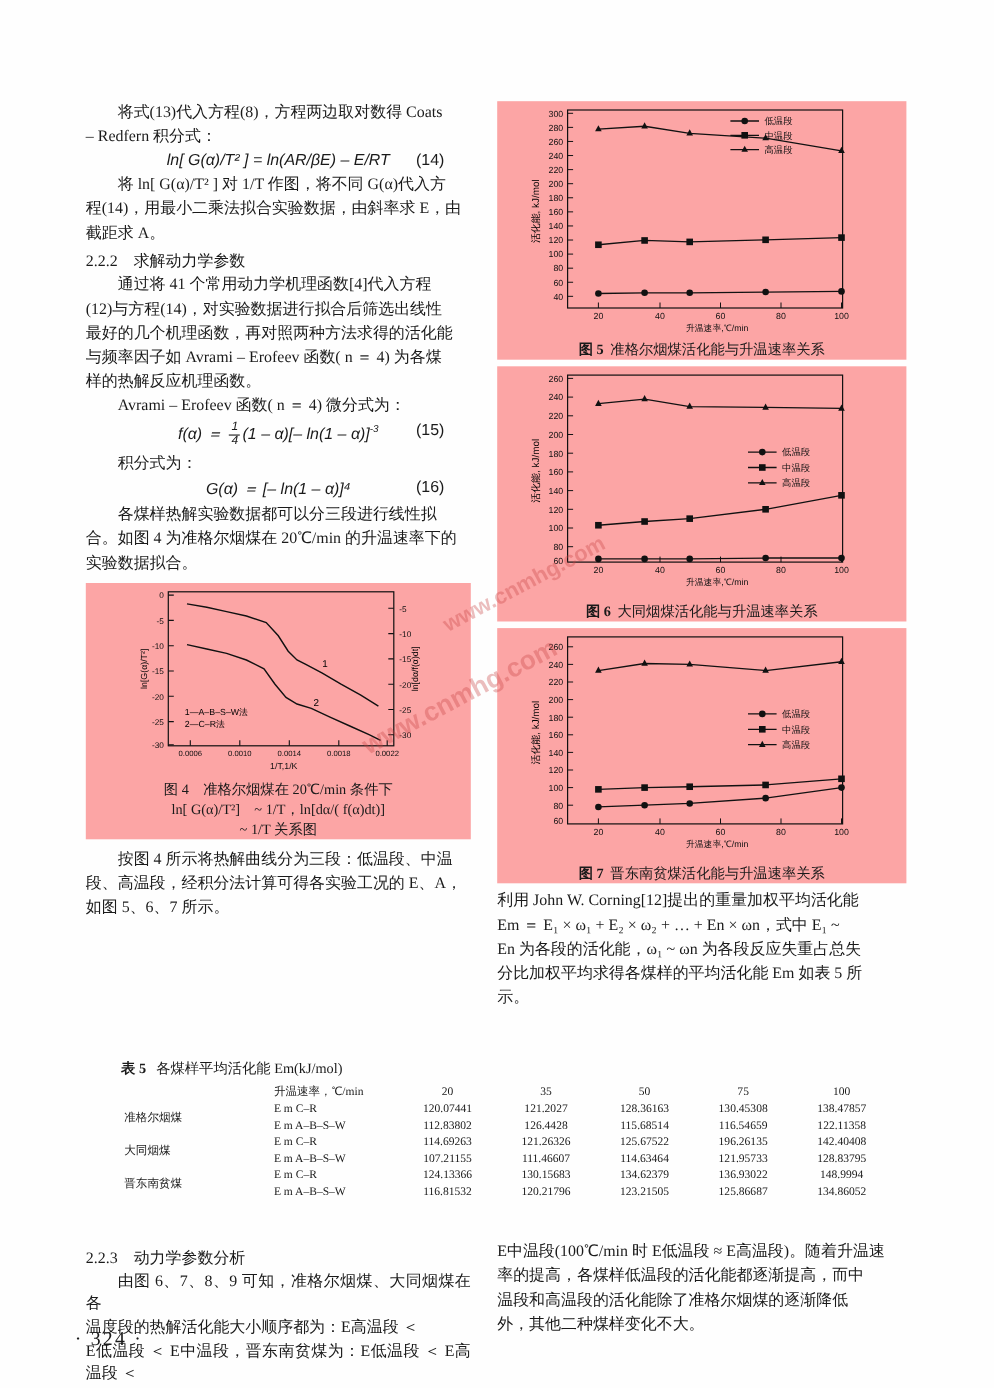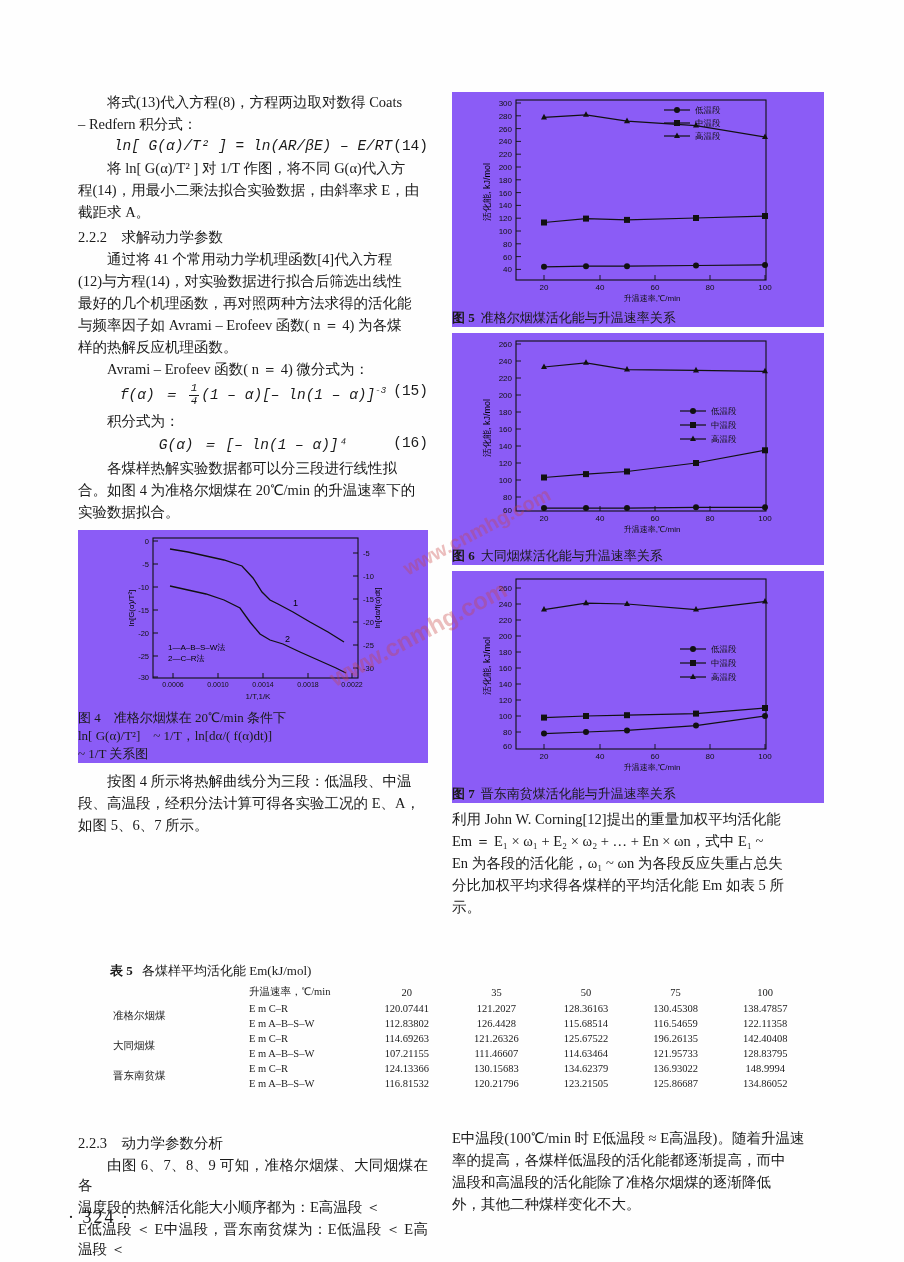--- a/index.html
+++ b/index.html
@@ -8,30 +8,30 @@
     font-family:"Liberation Serif", serif;
     color:#1a1a1a;position:relative;overflow:hidden;
   }
   .page{position:absolute;inset:0;border-radius:20px;}
   .col-left{position:absolute;left:78px;top:92px;width:350px;}
   .col-right{position:absolute;left:452px;top:92px;width:372px;}
 
   p{margin:0 0 2px 0;line-height:20px;font-size:14.5px;text-align:justify;}
   .indent{text-indent:2em;}
   .heading{font-size:14.5px;font-weight:normal;margin:6px 0 2px 0;}
-  .eq{text-align:center;font-style:italic;font-family:Liberation Mono, monospace;font-size:14.5px;margin:4px 0;position:relative;}
-  .eq .num{position:absolute;right:0;font-style:normal;}
+  .eq{text-align:center;font-style:italic;font-family:Liberation Sans, sans-serif;font-size:14.5px;margin:4px 12px;position:relative;}
+  .eq .num{position:absolute;right:12px;font-style:normal;}
   .frac{display:inline-block;vertical-align:middle;text-align:center;font-size:11px;line-height:1.05;margin:0 2px;}
   .frac .n{display:block;border-bottom:1px solid #1a1a1a;padding:0 2px;}
   .frac .d{display:block;padding:0 2px;}
   sup{font-size:9px;vertical-align:super;}
 
   
-  .chartbox{position:relative;background:#8b5cf6;}
-  .chart-caption{text-align:left;font-size:13px;margin-top:2px;}
+  .chartbox{position:relative;background:#fca5a5;}
+  .chart-caption{text-align:center;font-size:13px;margin-top:2px;}
   .chart-caption b{font-weight:bold;margin-right:6px;}
   svg{display:block;}
 
   
   .wm{position:absolute;color:rgba(200,70,70,.35);font-weight:bold;pointer-events:none;}
   .wm1{left:395px;top:520px;transform:rotate(-28deg);font-size:20px;font-family:"Liberation Sans",sans-serif;}
   .wm2{left:320px;top:620px;transform:rotate(-28deg);font-size:24px;font-family:"Liberation Sans",sans-serif;}
 
   
   .tbl-title{font-size:13px;margin:10px 0 3px 0;}

